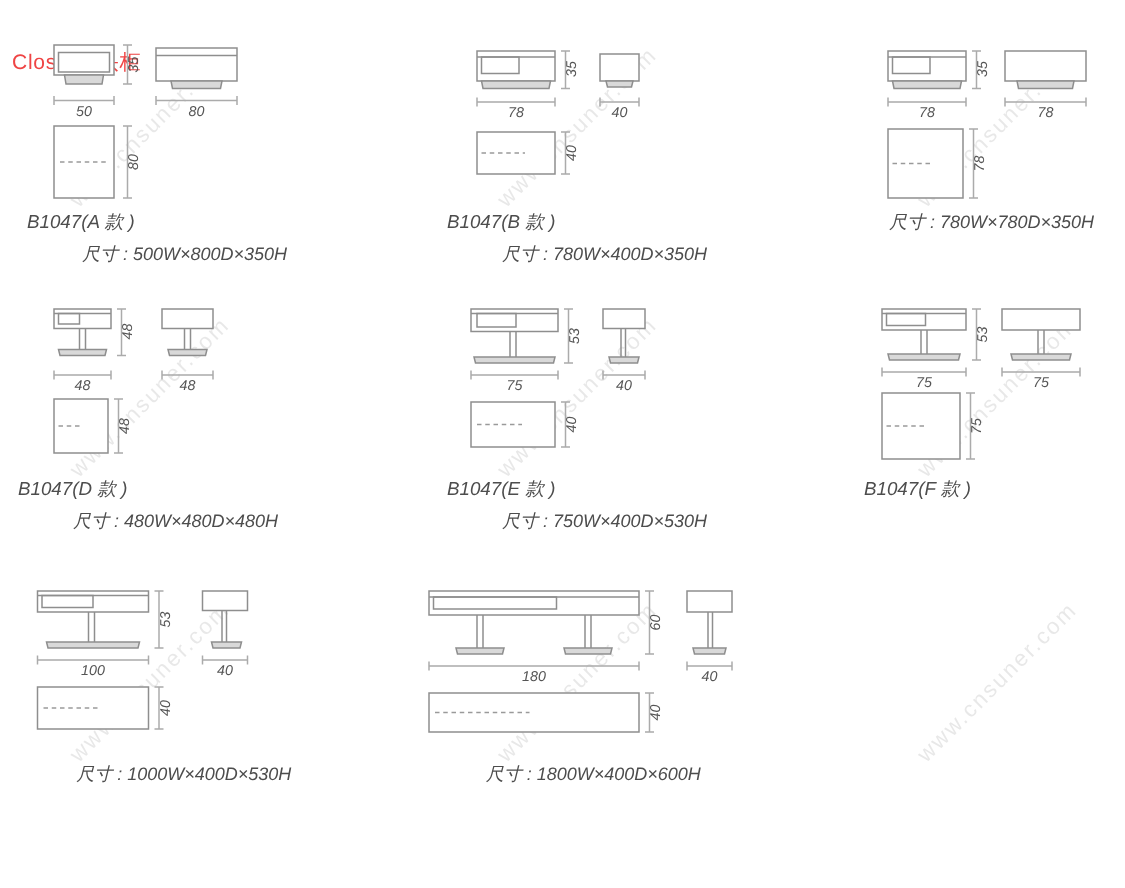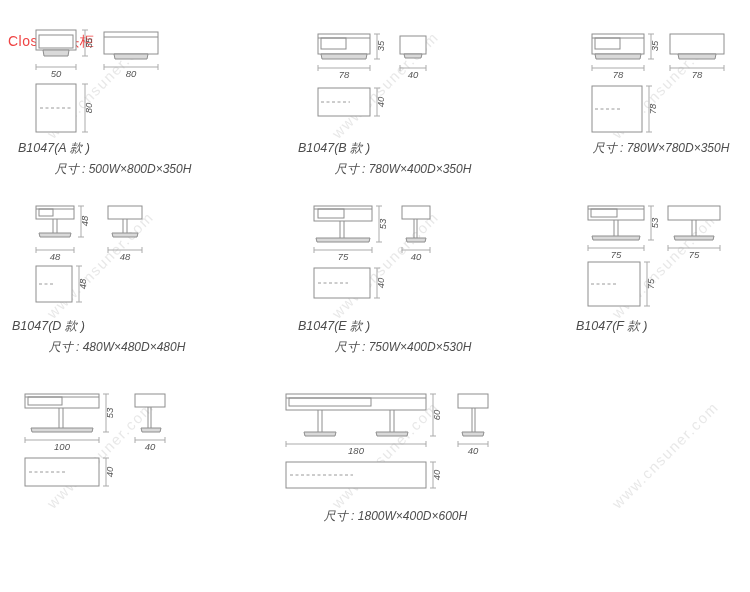--- a/index.html
+++ b/index.html
@@ -243,20 +243,21 @@
       <path class="dim" d="M120 49 v6 M120 52 H150 M150 49 v6"></path>
       <text class="dt" x="135" y="62" text-anchor="middle">40</text>
     </g>
     <g>
       <rect class="bx" x="10" y="70" width="74" height="28"></rect>
       <path class="dash" d="M14 84 H52"></path>
       <path class="dim" d="M88 70 h6 M91 70 V98 M88 98 h6"></path>
       <text class="dt" transform="rotate(-90 98 84)" x="98" y="84" text-anchor="middle">40</text>
     </g>
   </svg>
+  <div class="size">尺寸 : 1000W×400D×530H</div>
 </div>
 
 <div class="cell" style="left:278px;top:388px;width:235px">
   <svg width="235" height="116">
     <g>
       <rect class="bx" x="8" y="6" width="140" height="16"></rect>
       <path class="ln" d="M8 10 H148"></path>
       <rect class="ln" x="11" y="10" width="82" height="8"></rect>
       <path class="ln" d="M40 22 V44 M44 22 V44 M112 22 V44 M116 22 V44"></path>
       <path class="base" d="M26 44 H58 L57 48 H27 Z"></path>

